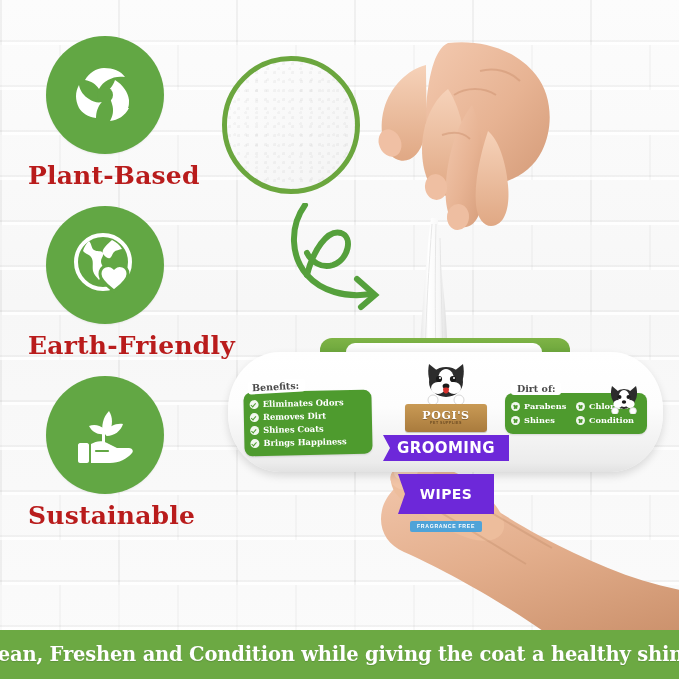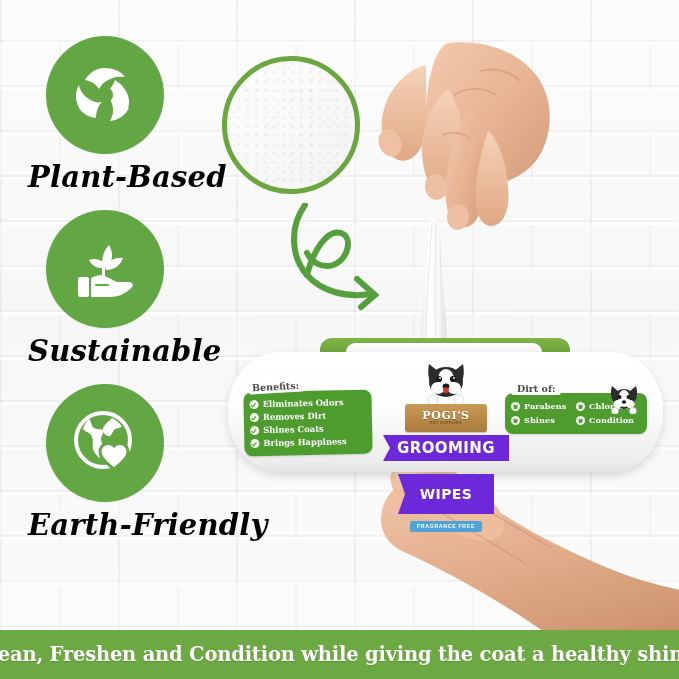--- a/index.html
+++ b/index.html
@@ -41,24 +41,24 @@
   .features{position:absolute;left:28px;top:36px;width:190px;}
   .feature{position:relative;margin-bottom:18px;text-align:left;}
   .fcircle{
     width:118px;height:118px;border-radius:50%;
     background:#62A744;margin-left:18px;
     display:flex;align-items:center;justify-content:center;
     box-shadow:0 1px 2px rgba(0,0,0,.06);
   }
   .fcircle svg{display:block;}
   .flabel{
-    margin-top:9px;color:#000000;
+    margin-top:9px;color:#b91c1c;
     font-family:"DejaVu Serif", serif;
-    font-size:29px;font-weight:700;letter-spacing:.2px;
-    line-height:1;white-space:nowrap;font-style:italic;
+    font-size:25px;font-weight:700;letter-spacing:.2px;
+    line-height:1;white-space:nowrap;
   }
 
   
   .wipe-circle{
     position:absolute;left:222px;top:56px;width:138px;height:138px;border-radius:50%;
     border:5px solid #6BA63E;box-sizing:border-box;
     background:
       radial-gradient(circle at 30% 30%, rgba(0,0,0,.035) 0 1.6px, transparent 1.8px),
       radial-gradient(circle at 70% 70%, rgba(0,0,0,.03) 0 1.4px, transparent 1.6px),
       linear-gradient(135deg,#fdfdfd,#f4f4f4);
@@ -232,47 +232,47 @@
             <path d="M61 50c-4 8-11 12-19 13 3-5 4-11 2-17-1-5-4-9-8-11 5-2 9-7 11-13 8 5 13 12 14 20 0 3 0 6-1 8z"></path>
             <circle cx="37" cy="37" r="8" fill="#62A744"></circle>
           </g>
         </svg>
       </div>
       <div class="flabel">Plant-Based</div>
     </div>
 
     <div class="feature">
       <div class="fcircle">
+        <svg width="76" height="76" viewBox="0 0 76 76" aria-hidden="true">
+          <circle cx="36" cy="35" r="27" fill="none" stroke="#ffffff" stroke-width="4"></circle>
+          <g fill="#ffffff">
+            <path d="M22 14c3 3 2 7 5 9 3 2 7 0 9 3 1 3-2 5-2 8 0 4 3 6 3 10 0 4-3 6-5 9-2-3-5-5-6-9-1-5 1-10-2-14-2-3-6-3-8-6 1-4 3-7 6-10z"></path>
+            <path d="M45 13c4 2 8 5 10 9-3 1-6 1-8 3-2 2-2 5-4 6-3 1-5-2-7-4-1-2 0-5 2-7 2-3 5-5 7-7z"></path>
+          </g>
+          <path d="M47 41c5-5 14-2 14 6 0 7-9 13-14 17-5-4-14-10-14-17 0-8 9-11 14-6z" fill="#ffffff" stroke="#62A744" stroke-width="3"></path>
+        </svg>
+      </div>
+      <div class="flabel">Earth-Friendly</div>
+    </div>
+
+    <div class="feature">
+      <div class="fcircle">
         <svg width="78" height="74" viewBox="0 0 78 74" aria-hidden="true">
           <g fill="#ffffff">
             <path d="M37 37c-2-9 0-18 6-24 4 6 4 15 0 21-2 2-4 3-6 3z"></path>
             <path d="M39 34c4-6 11-9 18-8-2 7-9 12-16 12-1 0-2-2-2-4z"></path>
             <path d="M38 31c-4-4-10-5-15-3 3 6 9 9 15 8z"></path>
             <rect x="36" y="30" width="3" height="16" rx="1.5"></rect>
             <path d="M14 45h7c1 0 2 1 2 2v16c0 1-1 2-2 2h-7c-1 0-2-1-2-2V47c0-1 1-2 2-2z"></path>
             <path d="M25 46c5-3 11-4 16-1l10 5h12c3 0 5 3 3 5-5 6-13 10-22 10H25V46z"></path>
           </g>
           <path d="M30 53h12" stroke="#62A744" stroke-width="2.2" stroke-linecap="round" fill="none"></path>
         </svg>
       </div>
       <div class="flabel">Sustainable</div>
-    </div>
-
-    <div class="feature">
-      <div class="fcircle">
-        <svg width="76" height="76" viewBox="0 0 76 76" aria-hidden="true">
-          <circle cx="36" cy="35" r="27" fill="none" stroke="#ffffff" stroke-width="4"></circle>
-          <g fill="#ffffff">
-            <path d="M22 14c3 3 2 7 5 9 3 2 7 0 9 3 1 3-2 5-2 8 0 4 3 6 3 10 0 4-3 6-5 9-2-3-5-5-6-9-1-5 1-10-2-14-2-3-6-3-8-6 1-4 3-7 6-10z"></path>
-            <path d="M45 13c4 2 8 5 10 9-3 1-6 1-8 3-2 2-2 5-4 6-3 1-5-2-7-4-1-2 0-5 2-7 2-3 5-5 7-7z"></path>
-          </g>
-          <path d="M47 41c5-5 14-2 14 6 0 7-9 13-14 17-5-4-14-10-14-17 0-8 9-11 14-6z" fill="#ffffff" stroke="#62A744" stroke-width="3"></path>
-        </svg>
-      </div>
-      <div class="flabel">Earth-Friendly</div>
     </div>
   </div>
 
   <div class="wipe-circle"></div>
 
   <div class="arrow">
     <svg width="140" height="115" viewBox="0 0 140 115" aria-hidden="true">
       <g fill="none" stroke="#55A03C" stroke-width="6" stroke-linecap="round">
         <path d="M22 2 C6 24 8 54 24 72 C38 88 62 95 88 91"></path>
         <path d="M24 72 C30 48 44 26 58 30 C70 34 66 56 50 62 C38 66 28 58 24 50"></path>

